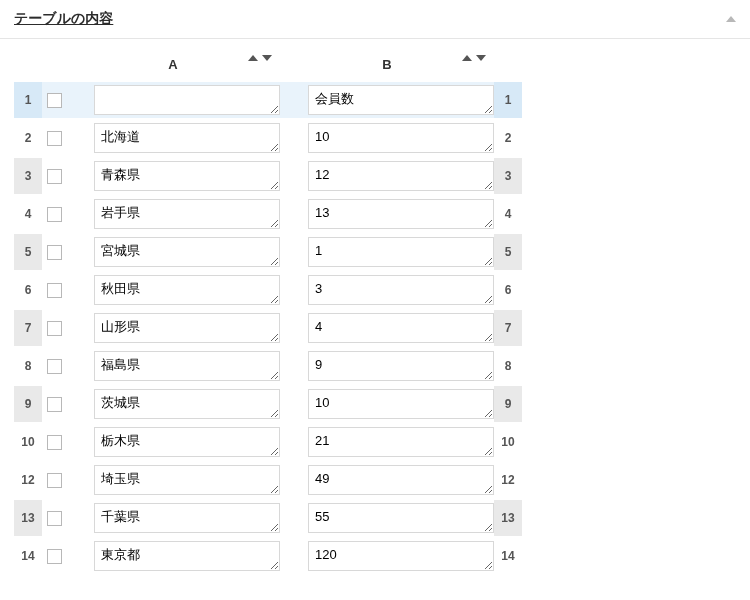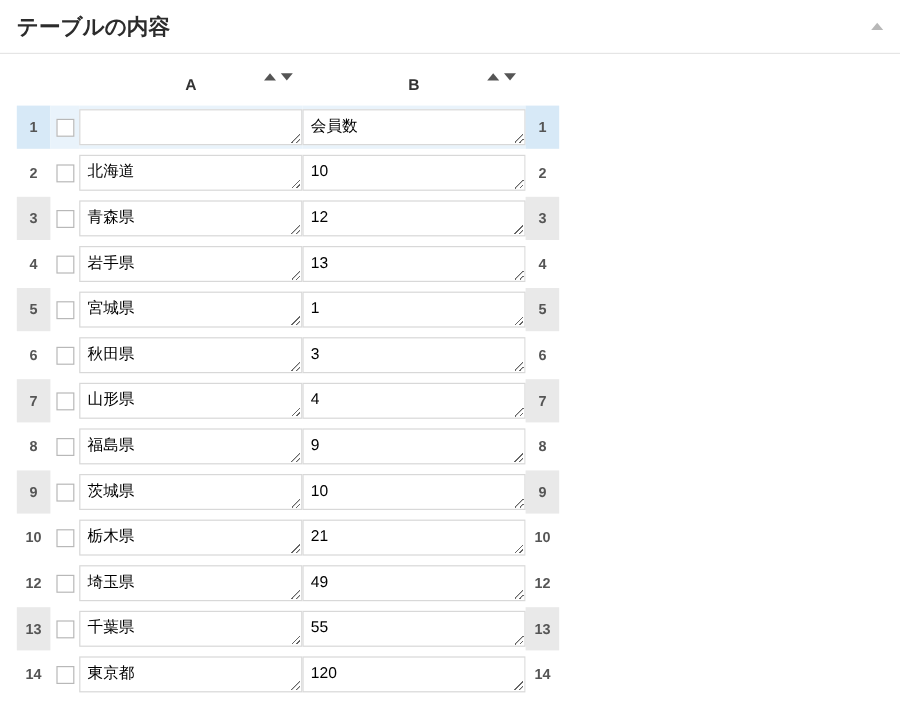--- a/index.html
+++ b/index.html
@@ -16,21 +16,22 @@
   }
   .panel-header {
     display: flex;
     align-items: center;
     justify-content: space-between;
     padding: 10px 14px;
     border-bottom: 1px solid #e5e5e5;
   }
   .panel-title {
     font-weight: 700;
-    font-size: 18px;
+    font-size: 14px;
+    text-decoration: underline;
   }
   .collapse-triangle {
     width: 0; height: 0;
     border-left: 5px solid transparent;
     border-right: 5px solid transparent;
     border-bottom: 6px solid #b8b8b8;
   }
   .table-wrap {
     padding: 12px 14px 0 14px;
   }
@@ -98,20 +99,21 @@
     height: 30px;
     padding: 4px 6px;
     font-size: 13px;
     font-family: inherit;
     background: #fff;
     border: 1px solid #d8d8d8;
     resize: both;
     overflow: hidden;
     line-height: 1.4;
     display: block;
+    margin-left: 28px;
   }
   tr.odd .num-cell { background: #e9e9e9; }
   tr.even .num-cell { background: #ffffff; }
   tr.row-1 td { background: #e9f3fb; }
   tr.row-1 .num-cell { background: #d7e9f7; }
   tr.row td { vertical-align: middle; }
   tr.row { height: 36px; }
 </style>
 </head>
 <body>

